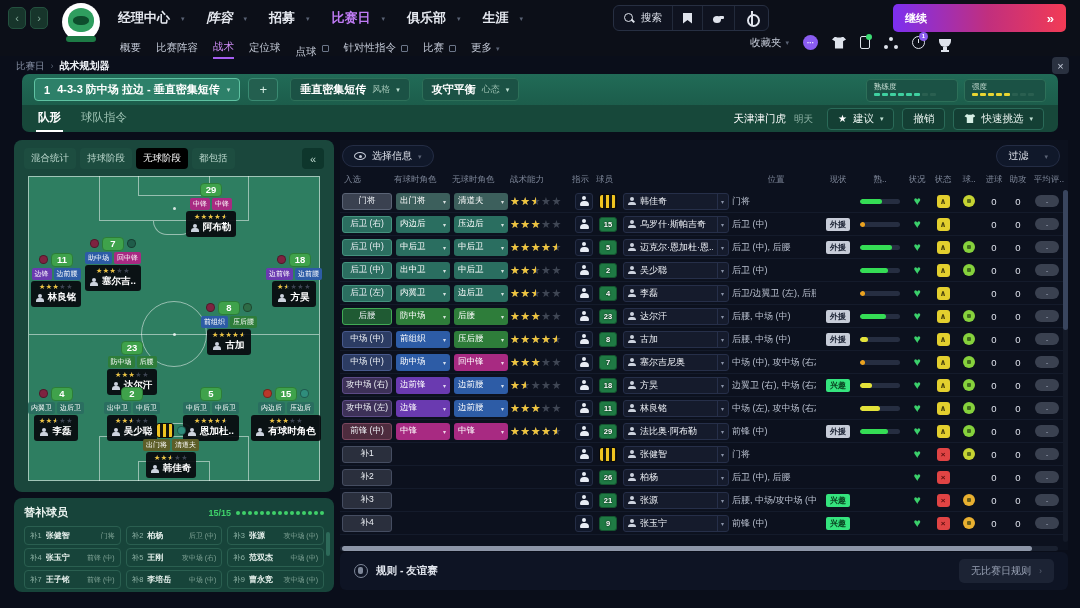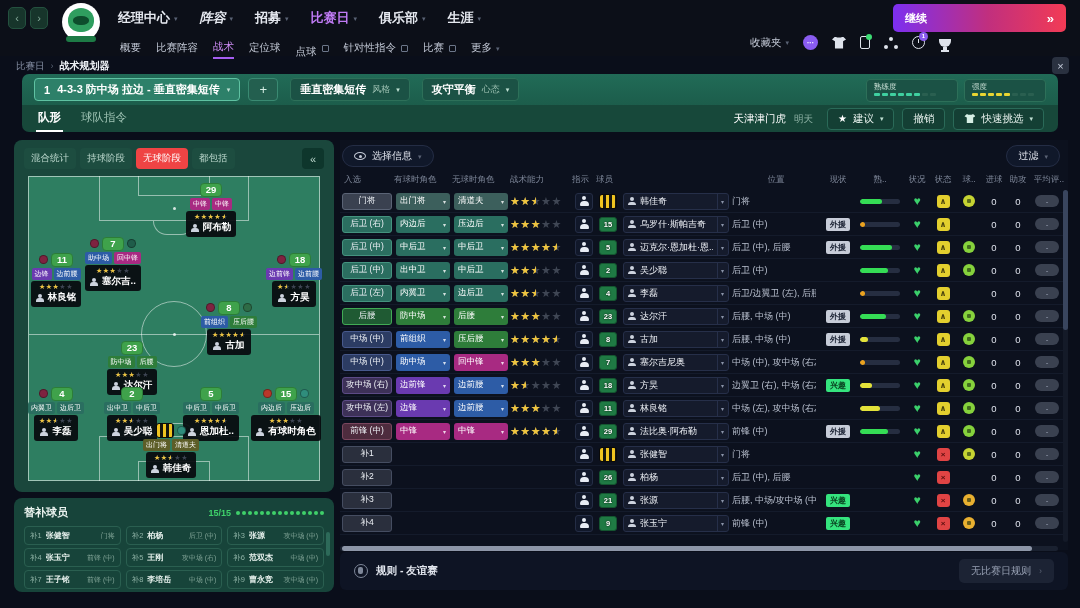--- a/index.html
+++ b/index.html
@@ -6,21 +6,21 @@
 body{background:#05070d}
 .screen{position:relative;width:1080px;height:608px;overflow:hidden;background:#0a0e1a;color:#e6e9f0}
 
 .topbar{position:absolute;left:0;top:0;width:1080px;height:56px;background:#0c0f18}
 .navarrow{position:absolute;top:7px;width:18px;height:22px;background:#17352b;border:1px solid #24513f;border-radius:5px;color:#86ab9b;font-size:11px;display:flex;align-items:center;justify-content:center;cursor:pointer}
 .clublogo{position:absolute;left:62px;top:3px;width:38px;height:38px;background:#fff;border-radius:50%}
 .clublogo::before{content:"";position:absolute;left:6px;top:5px;width:26px;height:24px;background:#2f9e5f;border-radius:50% 50% 45% 45%}
 .clublogo::after{content:"";position:absolute;left:11px;top:13px;width:16px;height:9px;background:#0d4d2c;border-radius:45%}
 .logobase{position:absolute;left:66px;top:36px;width:30px;height:6px;background:#1d7a45;border-radius:3px}
 .mainnav{position:absolute;left:118px;top:9px;display:flex;gap:22px;align-items:center}
-.nav-item{display:flex;gap:4px;align-items:center;font-size:13px;font-weight:bold;color:#e6e9f0;cursor:pointer}
+.nav-item{display:flex;gap:11px;align-items:center;font-size:13px;font-weight:bold;color:#e6e9f0;cursor:pointer}
 .nav-item.active{color:#c07bf5}
 .caret{font-size:7px;color:#5b6375;line-height:1}
 .subnav{position:absolute;left:120px;top:37px;display:flex;gap:15px;align-items:center}
 .sub-item{display:flex;gap:4px;align-items:center;font-size:10.5px;color:#c3c9d6;cursor:pointer;padding-bottom:3px}
 .sub-item.active{color:#cf8df5;border-bottom:2px solid #a65ef0;font-weight:normal}
 .extbox{width:7px;height:7px;border:1px solid #6c7689;border-radius:1px;margin-left:1px}
 
 .searchgroup{position:absolute;left:613px;top:5px;height:26px;display:flex;align-items:center;background:#0f1320;border:1px solid #272f42;border-radius:6px;overflow:hidden}
 .sg-seg{display:flex;align-items:center;gap:6px;padding:0 10px;height:100%;border-right:1px solid #222a3b;cursor:pointer}
 .sg-seg:last-child{border-right:none}
@@ -89,21 +89,21 @@
 .tacright{margin-left:auto;display:flex;gap:8px;align-items:center}
 .nextmatch{font-size:10.5px;color:#fff;margin-right:6px}
 .nextmatch .when{font-size:9.5px;color:#8fb3a6;margin-left:5px}
 .tbtn{height:22px;background:#143f34;border:1px solid #2a6a58;border-radius:4px;display:flex;align-items:center;gap:6px;padding:0 10px;font-size:10.5px;color:#e8f2ee;cursor:pointer}
 .staricon{color:#fff;font-size:10px}
 .shirtmini{width:11px;height:9px;background:#d6efe5;clip-path:polygon(22% 0,36% 9%,64% 9%,78% 0,100% 26%,79% 40%,79% 100%,21% 100%,21% 40%,0 26%)}
 
 .pitchpanel{position:absolute;left:14px;top:140px;width:320px;height:352px;background:#1a473c;border-radius:8px}
 .phaserow{position:absolute;left:10px;top:8px;display:flex;gap:4px}
 .phasetab{height:21px;padding:0 7px;background:#1d4d40;border-radius:4px;font-size:9.5px;color:#bcd8cd;display:flex;align-items:center;cursor:pointer}
-.phasetab.active{background:#ef4444;color:#fff}
+.phasetab.active{background:#000000;color:#fff}
 .collapsebtn{position:absolute;right:10px;top:8px;width:22px;height:21px;background:#0e362c;border-radius:4px;color:#bcd8cd;font-size:11px;display:flex;align-items:center;justify-content:center;cursor:pointer}
 .field{position:absolute;left:14px;top:36px;width:292px;height:305px;background:#2e7e61;border:1px solid rgba(255,255,255,.55)}
 .fl{position:absolute;border:1px solid rgba(255,255,255,.5)}
 .fl.box-top-big{left:70px;top:-1px;width:150px;height:45px;border-top:none}
 .fl.box-top-sm{left:109px;top:-1px;width:72px;height:20px;border-top:none}
 .fl.arc-top{left:124px;top:44px;width:42px;height:14px;border-radius:0 0 42px 42px;border-top:none}
 .fl.halfway{left:0;top:157px;width:290px;height:0;border-bottom:none;border-left:none;border-right:none}
 .fl.circle{left:112px;top:124px;width:66px;height:66px;border-radius:50%}
 .fl.box-bot-big{left:70px;top:259px;width:150px;height:45px;border-bottom:none}
 .fl.box-bot-sm{left:109px;top:284px;width:72px;height:20px;border-bottom:none}
@@ -140,21 +140,21 @@
 .subslot{font-size:7.5px;color:#8fb3a6;flex:none}
 .subname{font-size:8px;font-weight:bold;color:#e8f2ee;white-space:nowrap;overflow:hidden}
 .subpos{margin-left:auto;font-size:7px;color:#7fa295;white-space:nowrap;flex:none}
 .subsscroll{position:absolute;right:4px;top:34px;width:4px;height:24px;background:#2d6a59;border-radius:2px}
 
 .tablepanel{position:absolute;left:340px;top:140px;width:728px;height:410px;background:#0c111e}
 .selinfo{position:absolute;left:2px;top:5px;height:22px;background:#10182a;border:1px solid #242d45;border-radius:12px;display:flex;align-items:center;gap:6px;padding:0 11px;cursor:pointer}
 .selinfo .t,.filterbtn .t{font-size:10px;color:#dfe3ec}
 .i-eye{width:12px;height:8px;border:1px solid #c3c9d6;border-radius:50%;position:relative}
 .i-eye::after{content:"";position:absolute;left:3.5px;top:1.5px;width:3px;height:3px;background:#c3c9d6;border-radius:50%}
-.filterbtn{position:absolute;right:8px;top:5px;height:22px;background:#10182a;border:1px solid #242d45;border-radius:12px;display:flex;align-items:center;gap:6px;padding:0 11px;cursor:pointer}
+.filterbtn{position:absolute;right:8px;top:5px;height:22px;background:#10182a;border:1px solid #242d45;border-radius:12px;display:flex;align-items:center;gap:16px;padding:0 11px;cursor:pointer}
 .thead{position:absolute;left:0;top:34px;width:724px;display:flex;align-items:center}
 .thead span{font-size:8.5px;color:#7e8799;overflow:hidden;white-space:nowrap}
 .rows{position:absolute;left:0;top:50px;width:724px}
 .trow{display:flex;align-items:center;height:23px;border-bottom:1px solid #141b2b}
 .cw-sel{width:54px}.cw-r1{width:58px}.cw-r2{width:58px}.cw-st{width:62px}.cw-in{width:24px}.cw-kit{width:24px}
 .cw-pl{width:112px}.cw-pos{width:88px}.cw-bdg{width:36px}.cw-bar{width:48px}.cw-hrt{width:26px}
 .cw-mood{width:26px}.cw-circ{width:26px}.cw-g{width:24px}.cw-a{width:24px}.cw-avg{width:34px}
 .cell{display:flex;align-items:center;justify-content:center;flex:none;overflow:visible}
 .selbtn{width:50px;height:17px;border-radius:3px;border:1px solid;font-size:8.5px;display:flex;align-items:center;justify-content:center;color:#eef1f6;cursor:pointer;white-space:nowrap}
 .sc-gray{background:#3a4150;border-color:#5a6375}
@@ -267,20 +267,35 @@
         <div class="sub-item">
           <div style="display: inline;">比赛</div>
           <div class="extbox"></div>
         </div>
         <div class="sub-item">
           <div style="display: inline;">更多</div>
           <div class="caret">▾</div>
         </div>
       </nav>
 
+    <div class="searchgroup">
+      <div class="sg-seg">
+        <span class="ti ti-search"></span>
+        <span class="sg-label">搜索</span>
+      </div>
+      <div class="sg-seg">
+          <span class="ti ti-bookmark"></span>
+        </div>
+      <div class="sg-seg">
+          <span class="ti ti-whistle"></span>
+        </div>
+      <div class="sg-seg">
+          <span class="ti ti-settings"></span>
+        </div>
+    </div>
 
 
     <div class="continuebtn">
       <span class="lbl">继续</span>
       <span class="chev">»</span>
     </div>
 
     <div class="favrow">
       <span class="favlabel">
         <span>收藏夹</span>

